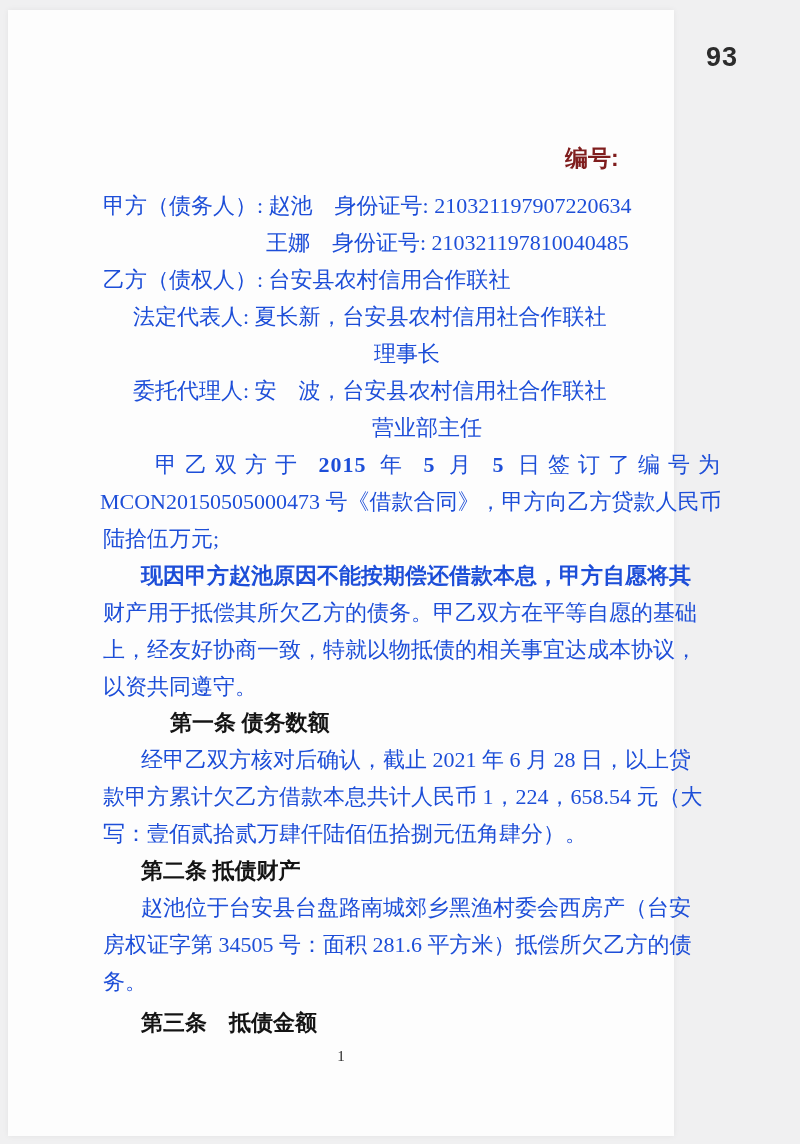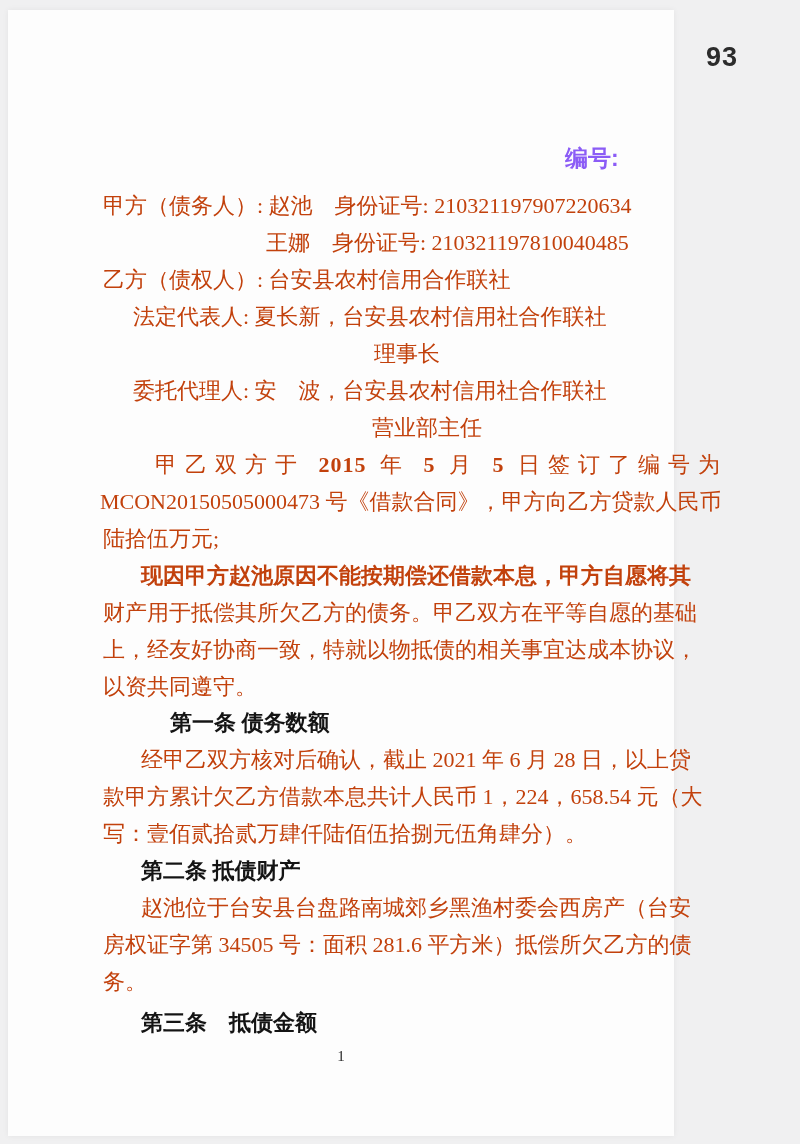--- a/index.html
+++ b/index.html
@@ -20,21 +20,21 @@
     top: 10px;
     width: 666px;
     height: 1126px;
     background: #fdfdfd;
     box-shadow: 0 0 6px rgba(0,0,0,0.06);
   }
   .ln {
     position: absolute;
     font-size: 22px;
     line-height: 28px;
-    color: #c2410c;
+    color: #1d4ed8;
     white-space: nowrap;
   }
   .stamp {
     position: absolute;
     left: 698px;
     top: 32px;
     font-family: "Liberation Sans", "DejaVu Sans", sans-serif;
     font-weight: 700;
     font-size: 27px;
     color: #2c2c2c;
@@ -52,21 +52,21 @@
     color: #161616;
     letter-spacing: 2px;
   }
   .doc-no {
     position: absolute;
     left: 557px;
     top: 133px;
     font-family: "Liberation Sans", "DejaVu Sans", sans-serif;
     font-weight: 700;
     font-size: 23px;
-    color: #8b5cf6;
+    color: #7f1d1d;
   }
   .heading {
     font-weight: 700;
     color: #141414;
   }
   .sign-line {
     letter-spacing: 8px;
   }
   .num-bold {
     font-weight: 700;

